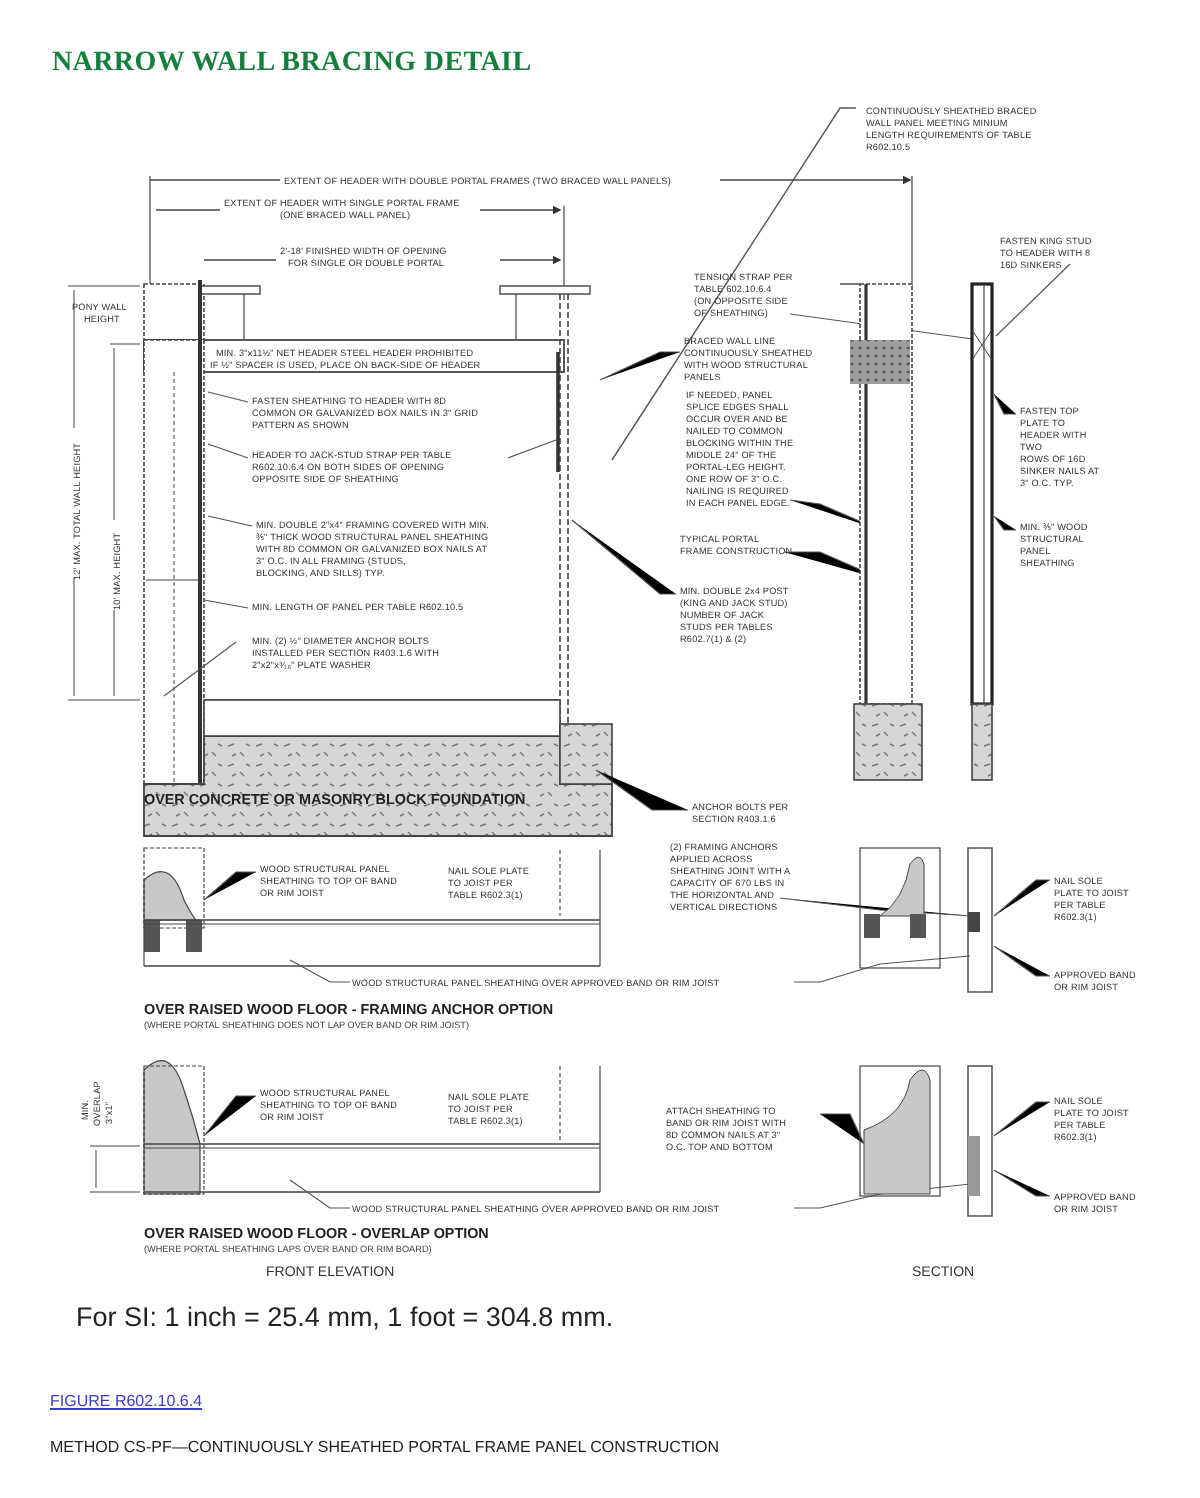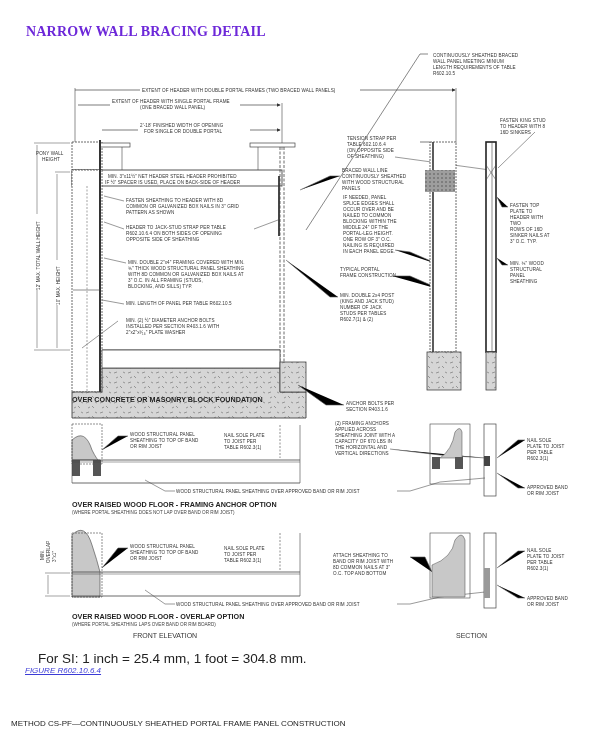--- a/index.html
+++ b/index.html
@@ -1,25 +1,25 @@
 <!DOCTYPE html>
 <html><head>
   <meta charset="utf-8">
   <style>
     html, body { margin: 0; padding: 0; background: #ffffff; }
     body { width: 600px; height: 749px; position: relative; overflow: hidden; font-family: "Liberation Sans", sans-serif; color: #222; }
-    .page-title { position: absolute; left: 26px; top: 24px; font-family: "Liberation Serif", serif; font-weight: bold; font-size: 14px; letter-spacing: 0.2px; color: #6d28d9; }
+    .page-title { position: absolute; left: 26px; top: 24px; font-family: "Liberation Serif", serif; font-weight: bold; font-size: 14px; letter-spacing: 0.2px; color: #15803d; }
     svg.drawing { position: absolute; left: 0; top: 0; }
     .lbl { font-family: "Liberation Sans", sans-serif; font-size: 4.6px; fill: #333; letter-spacing: 0.1px; }
     .cap { font-family: "Liberation Sans", sans-serif; font-weight: bold; font-size: 7.2px; fill: #222; }
     .sub { font-family: "Liberation Sans", sans-serif; font-size: 4.6px; fill: #444; }
     .view { font-family: "Liberation Sans", sans-serif; font-size: 7px; fill: #333; }
     .si-note { position: absolute; left: 25px; top: 651px; font-size: 13.5px; color: #222; margin-left: 13px; }
-    .fig-link { position: absolute; left: 25px; top: 666px; font-size: 8px; color: #3b3bd6; text-decoration: underline; cursor: pointer; font-style: italic; }
-    .method { position: absolute; left: 11px; top: 719px; font-size: 8px; color: #222; text-align: right; }
+    .fig-link { position: absolute; left: 25px; top: 696px; font-size: 8px; color: #3b3bd6; text-decoration: underline; cursor: pointer; }
+    .method { position: absolute; left: 25px; top: 719px; font-size: 8px; color: #222; text-align: right; }
   </style>
 </head>
 <body>
 
 <div class="page-title">NARROW WALL BRACING DETAIL</div>
 
 <svg class="drawing" width="600" height="649" viewBox="0 0 600 649" xmlns="http://www.w3.org/2000/svg">
   <defs>
     <pattern id="dots" width="4" height="4" patternUnits="userSpaceOnUse">
       <rect width="4" height="4" fill="#9e9e9e"></rect>

